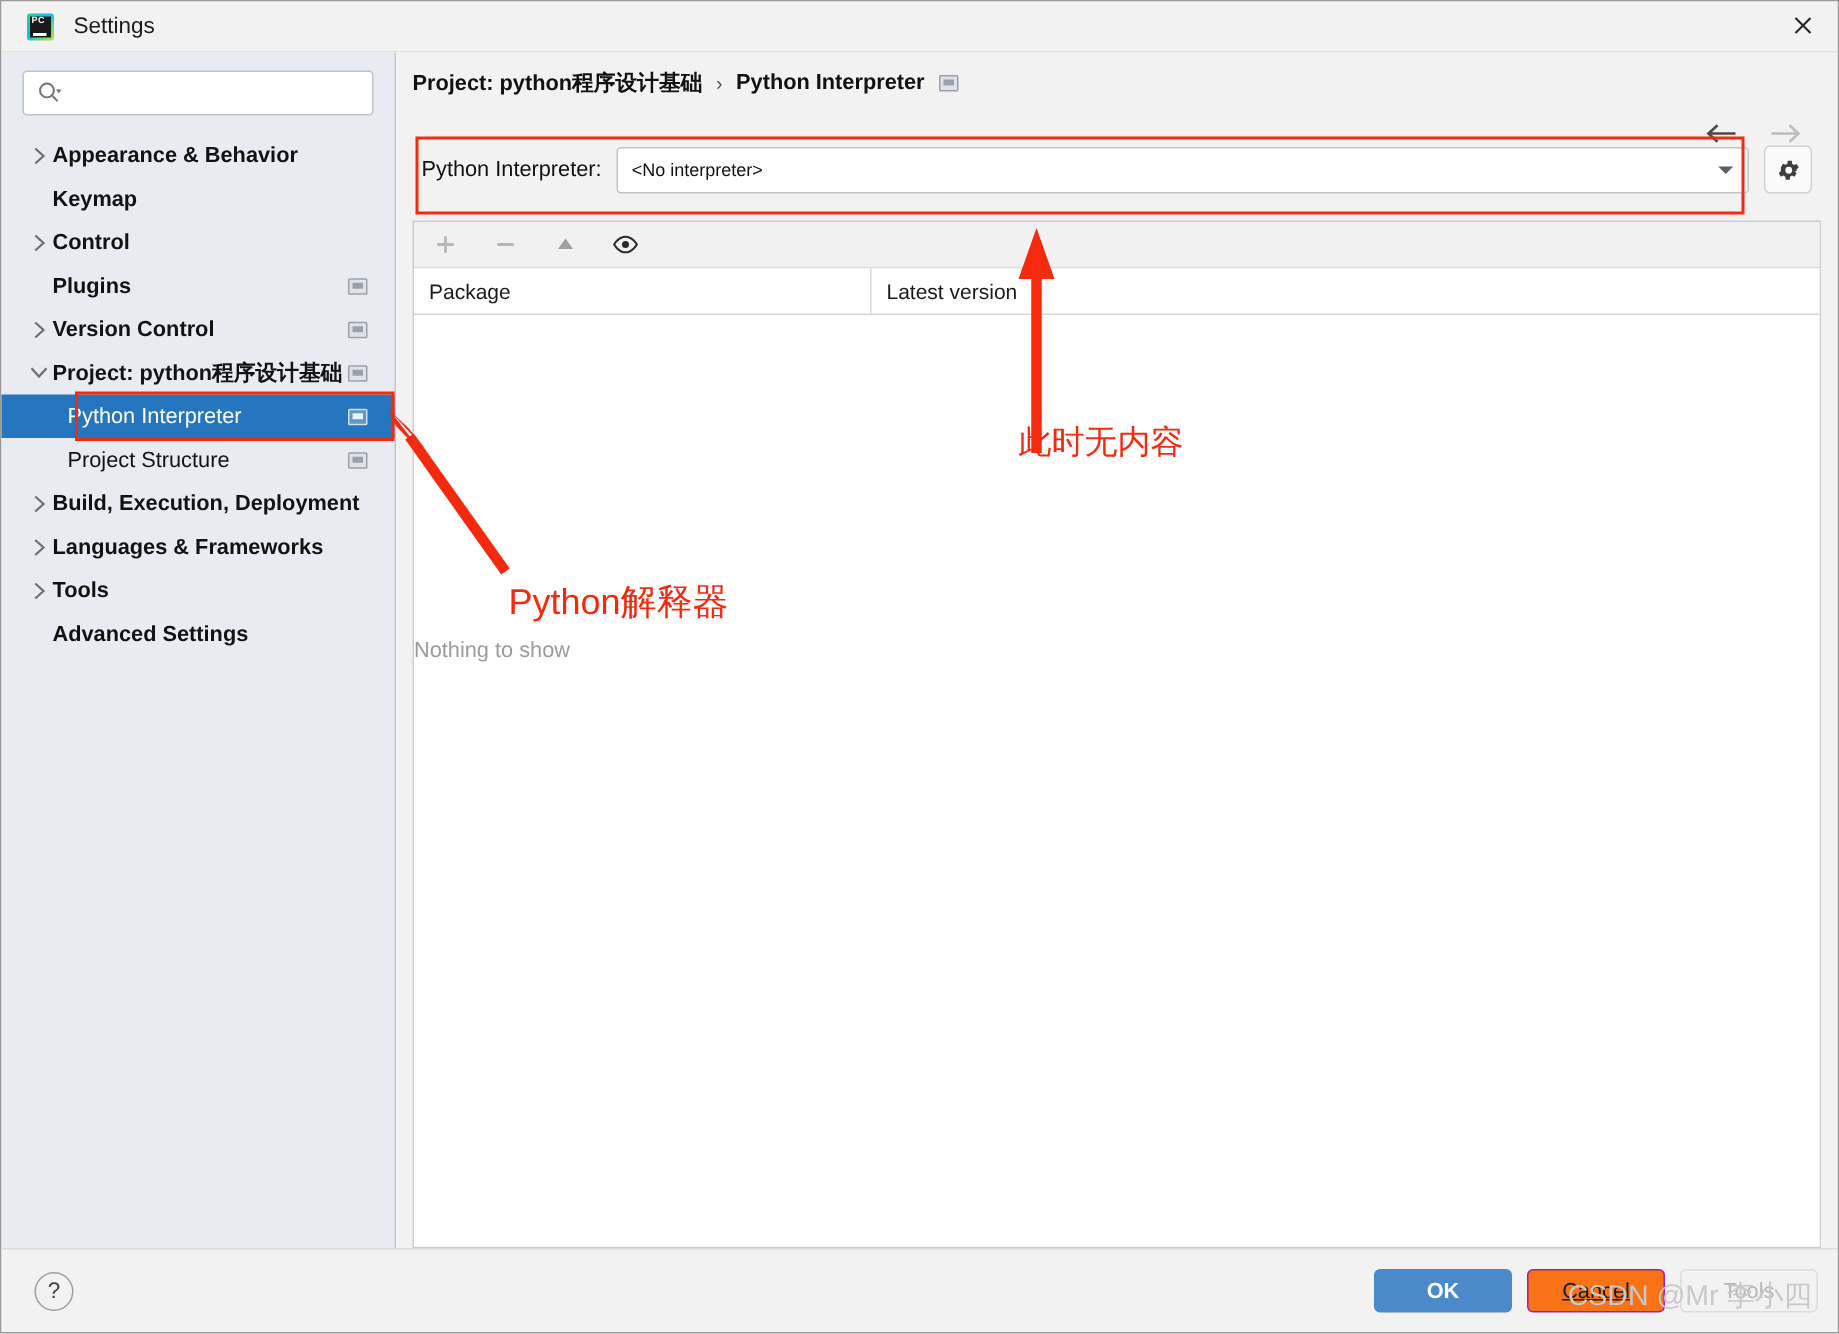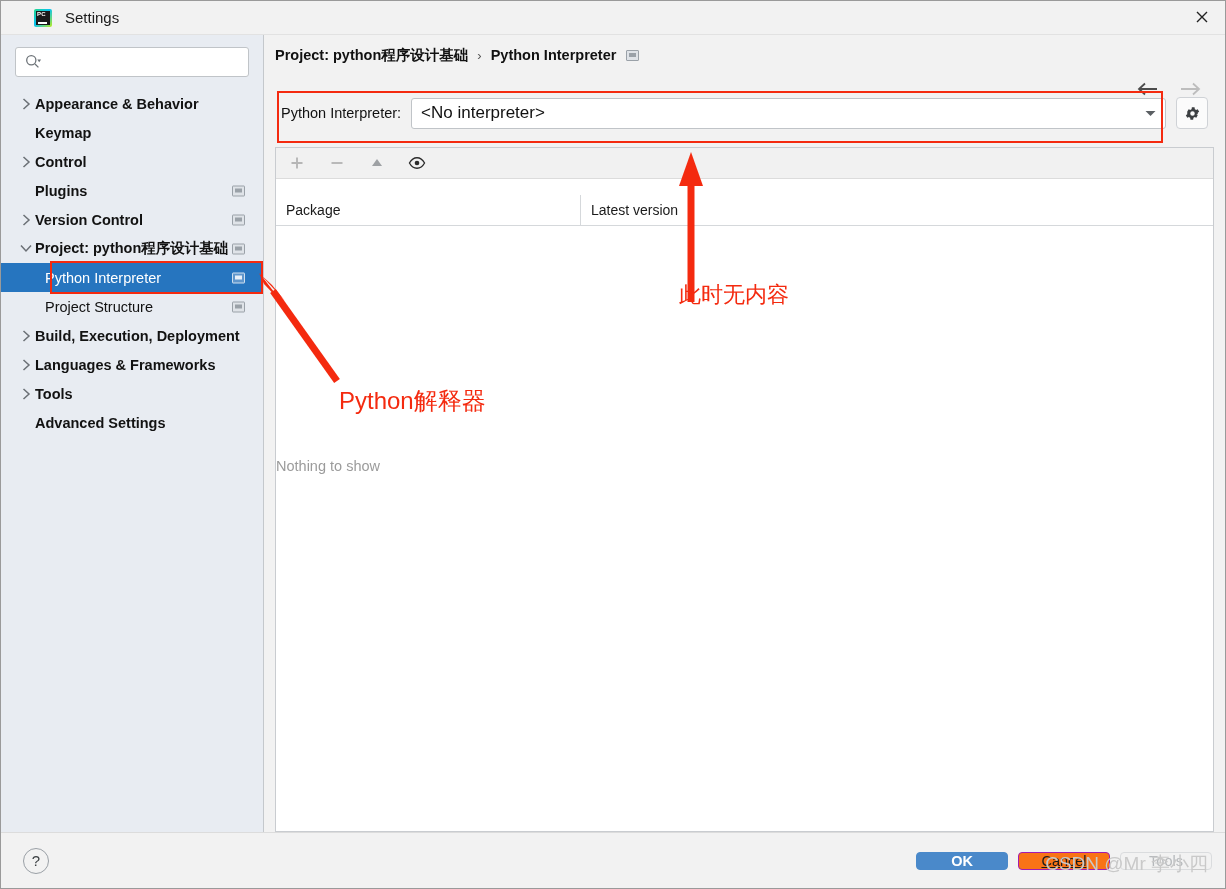--- a/index.html
+++ b/index.html
@@ -12,21 +12,20 @@
   .window{
     position:absolute;left:0;top:0;width:1226px;height:889px;
     background:#f2f2f2;border:1px solid #9a9a9a;box-sizing:border-box;
     display:flex;flex-direction:column;
   }
   
   .titlebar{
     height:33px;flex:0 0 33px;background:#f2f2f2;
     display:flex;align-items:center;position:relative;
     border-bottom:1px solid #e2e2e2;
-    padding-left:16px;
   }
   .pc-icon{
     width:18px;height:18px;margin-left:17px;border-radius:2px;
     background:linear-gradient(135deg,#21d789 0%,#07c3f2 45%,#b9ec1f 100%);
     position:relative;box-sizing:border-box;
     display:flex;align-items:flex-start;justify-content:flex-start;
   }
   .pc-icon .inner{
     position:absolute;left:2px;top:2px;width:14px;height:14px;background:#1a1a1a;
   }
@@ -111,33 +110,32 @@
   .interp-row{
     margin:14px 11px 0 11px;height:48px;display:flex;align-items:center;
     box-sizing:border-box;padding:0 6px;
   }
   .interp-label{font-size:14.5px;color:#111;white-space:nowrap;margin-right:10px;text-align:right;}
   .combo{
     flex:1;height:31px;background:#ffffff;border:1px solid #c0c4c8;border-radius:3px;
     display:flex;align-items:center;padding:0 6px 0 9px;box-sizing:border-box;
     min-width:0;
   }
-  .combo-value{flex:1;font-size:17px;color:#111;white-space:nowrap;overflow:hidden;}
+  .combo-value{flex:1;font-size:12px;color:#111;white-space:nowrap;overflow:hidden;}
   .combo-arrow{width:18px;display:flex;align-items:center;justify-content:center;}
   .gear-btn{
     width:32px;height:32px;margin-left:10px;background:#fbfbfb;
     border:1px solid #cfd2d6;border-radius:4px;
     display:flex;align-items:center;justify-content:center;box-sizing:border-box;
   }
   
   .pkg-panel{
     margin:10px 11px 0 11px;flex:1;background:#ffffff;
     border:1px solid #c9ccd0;box-sizing:border-box;display:flex;flex-direction:column;
     min-height:0;
-    gap:16px;
   }
   .pkg-toolbar{
     height:31px;flex:0 0 31px;background:#f1f1f1;border-bottom:1px solid #dcdcdc;
     display:flex;align-items:center;padding-left:10px;gap:18px;box-sizing:border-box;
   }
   .tb-btn{width:22px;height:22px;display:flex;align-items:center;justify-content:center;}
   .pkg-head{
     height:31px;flex:0 0 31px;background:#ffffff;border-bottom:1px solid #d5d8db;
     display:flex;align-items:center;box-sizing:border-box;
   }
@@ -159,21 +157,21 @@
     display:flex;align-items:center;position:relative;box-sizing:border-box;
   }
   .help-btn{
     margin-left:22px;width:26px;height:26px;border-radius:50%;
     border:1px solid #9aa0a6;background:#f2f2f2;color:#3c4043;
     display:flex;align-items:center;justify-content:center;
     font-size:15px;box-sizing:border-box;
   }
   .footer-actions{position:absolute;right:13px;display:flex;gap:10px;align-items:center;}
   .btn{
-    height:18px;min-width:92px;border-radius:4px;font-size:14.5px;
+    height:29px;min-width:92px;border-radius:4px;font-size:14.5px;
     display:flex;align-items:center;justify-content:center;box-sizing:border-box;
     font-family:"Liberation Sans",sans-serif;
   }
   .btn.primary{background:#4a89ca;border:1px solid #4a89ca;color:#ffffff;font-weight:bold;}
   .btn.normal{background:#f97316;border:1px solid #a21caf;color:#1a1a1a;text-decoration:underline;}
   .btn.disabled{background:#f2f2f2;border:1px solid #dadcde;color:#b5b8bb;}
   
   .anno-layer{position:absolute;left:0;top:0;width:1226px;height:889px;pointer-events:none;}
   .anno-box{
     position:absolute;border:2px solid #f42a0f;box-sizing:border-box;background:transparent;

